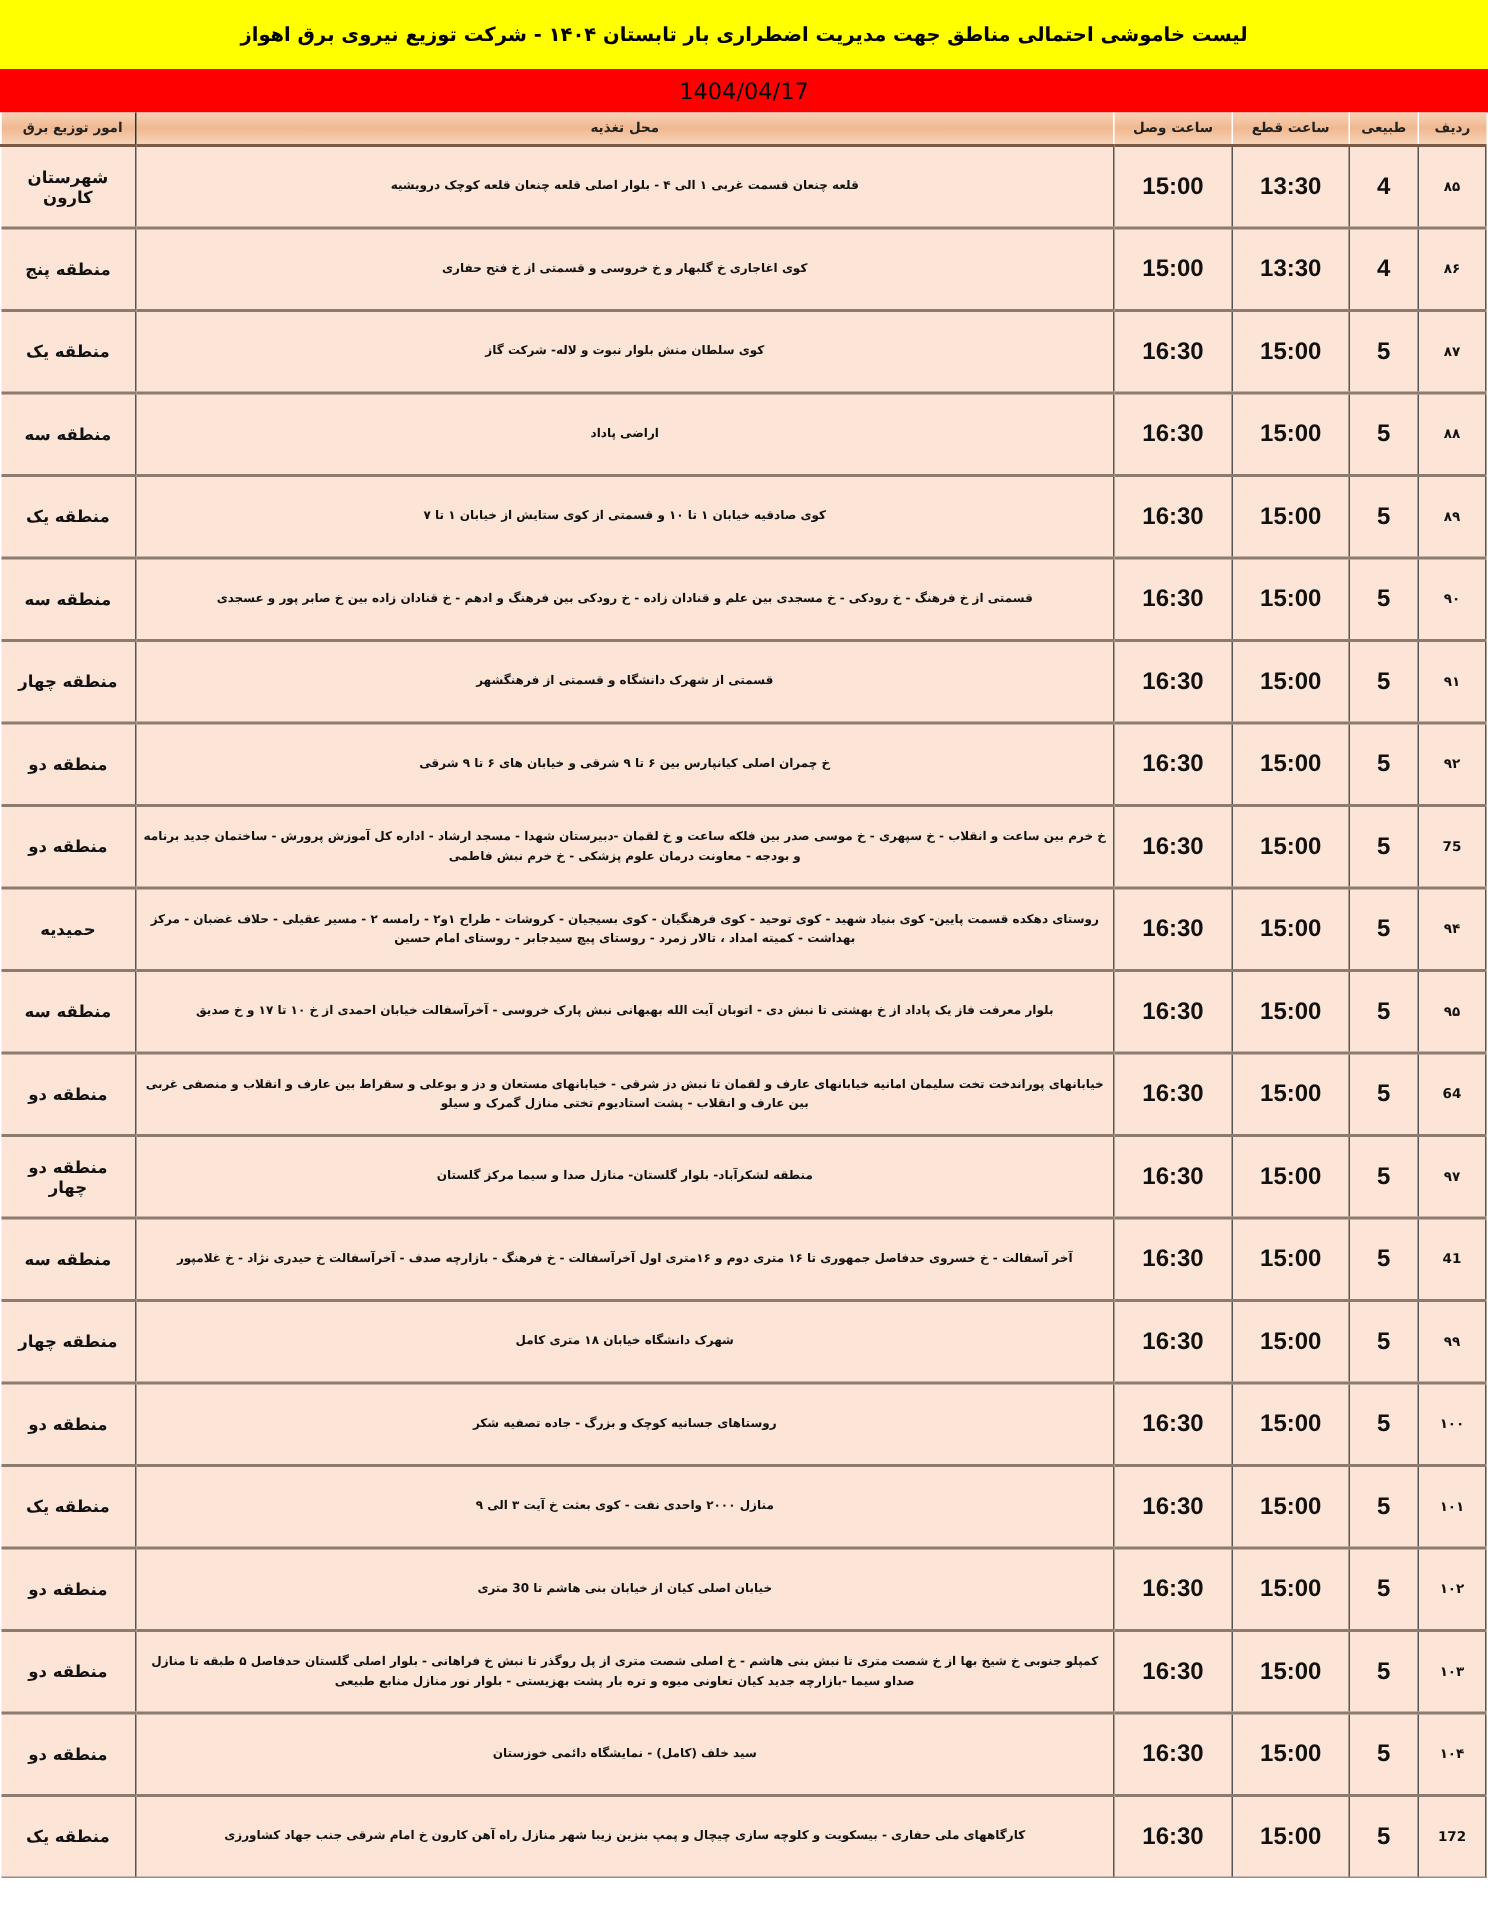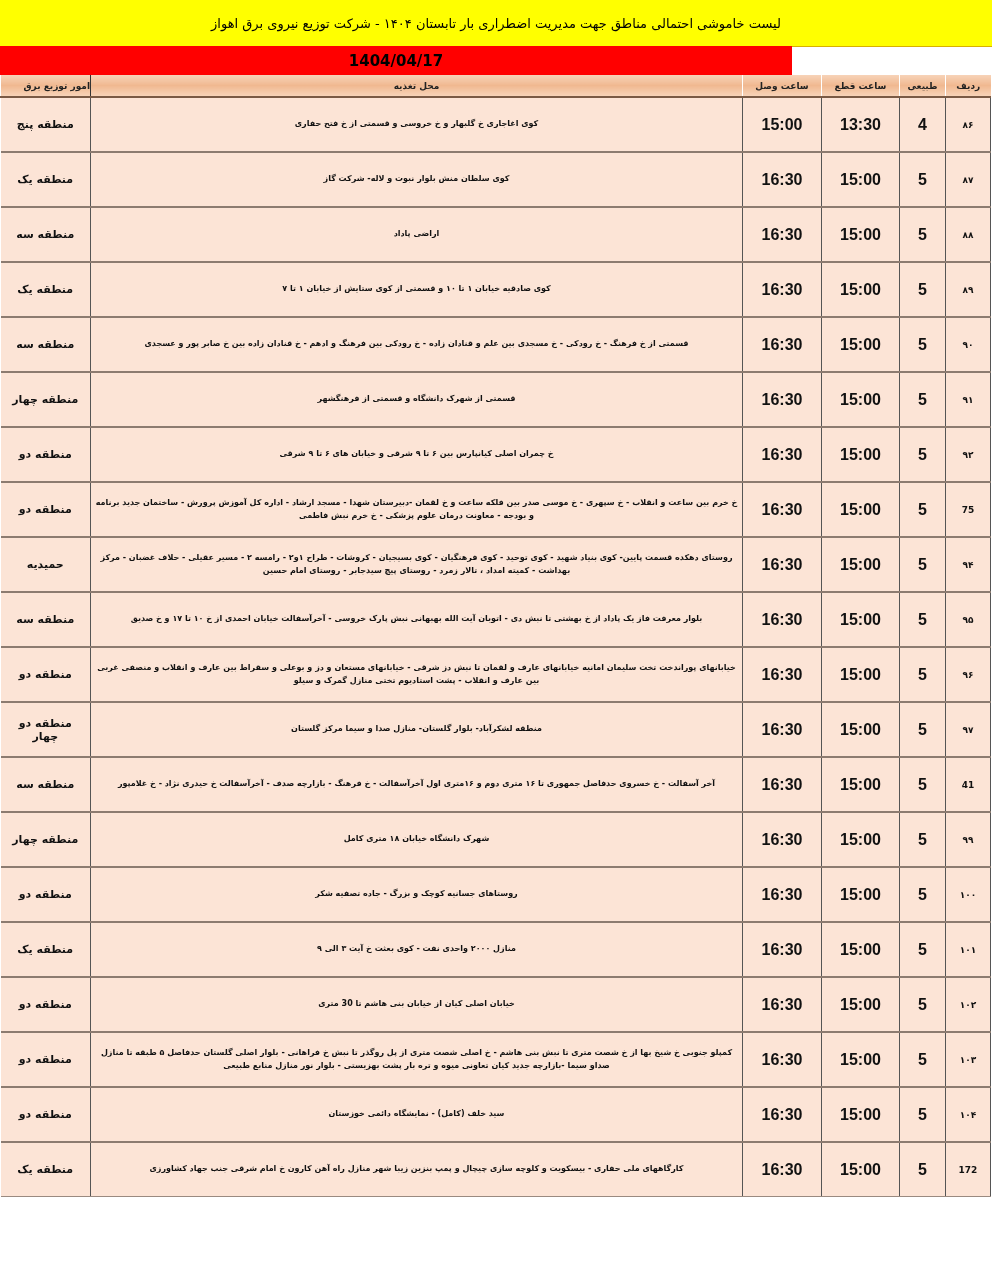--- a/index.html
+++ b/index.html
@@ -7,46 +7,46 @@
     width: 992px; height: 1280px; overflow: hidden;
     background: #ffffff;
     font-family: "DejaVu Sans", sans-serif;
   }
   .sheet { position: relative; width: 992px; height: 1280px; }
   .title-band {
     position: absolute; left: 0; top: 0; width: 992px; height: 46px;
     background: #ffff00;
     display: flex; align-items: center; justify-content: center;
     direction: rtl;
-    font-size: 13px; font-weight: normal; color: #000;
+    font-size: 13px; font-weight: bold; color: #000;
     border-bottom: 1px solid #d8b000;
   }
   .date-band {
-    position: absolute; left: 0; top: 46px; width: 792px; height: 29px;
+    position: absolute; left: 0; top: 46px; width: 992px; height: 29px;
     background: #ff0000;
     display: flex; align-items: center; justify-content: center;
-    font-size: 15px; font-weight: bold; color: #000;
+    font-size: 15px; font-weight: normal; color: #000;
   }
   table.grid {
     position: absolute; left: 0; top: 75px;
     width: 990px;
     border-collapse: collapse;
     table-layout: fixed;
     direction: ltr;
   }
   table.grid th {
     height: 21px;
     background: linear-gradient(to bottom, #f7d3b8 0%, #f0b890 50%, #f7d3b8 100%);
     font-size: 9px; font-weight: bold; color: #222;
     direction: rtl;
     border-left: 1px solid #ffffff;
     border-bottom: 2px solid #7a5a45;
     padding: 0;
   }
-  table.grid th.c-area { text-align: right; padding-left: 6px; border-right: 1px solid #333; }
+  table.grid th.c-area { text-align: center; padding-left: 6px; border-right: 1px solid #333; }
   table.grid td {
     height: 53px;
     background: #fce4d6;
     border-bottom: 2.5px solid #8c7b70;
     border-right: 1px solid #555;
     text-align: center;
     vertical-align: middle;
     padding: 0 4px;
     color: #111;
   }
@@ -78,20 +78,28 @@
         <th class="c-area">امور توزیع برق</th>
         <th>محل تغذیه</th>
         <th>ساعت وصل</th>
         <th>ساعت قطع</th>
         <th>طبیعی</th>
         <th>ردیف</th>
       </tr>
     </thead>
     <tbody id="rows-body">
         <tr>
+          <td class="c-area">شهرستان کارون</td>
+          <td class="c-loc">قلعه چنعان قسمت غربی ۱ الی ۴ - بلوار اصلی قلعه چنعان قلعه کوچک درویشیه</td>
+          <td class="c-time">15:00</td>
+          <td class="c-time">13:30</td>
+          <td class="c-block">4</td>
+          <td class="c-row">۸۵</td>
+        </tr>
+        <tr>
           <td class="c-area">منطقه پنج</td>
           <td class="c-loc">کوی اغاجاری خ گلبهار و خ خروسی و قسمتی از خ فتح حفاری</td>
           <td class="c-time">15:00</td>
           <td class="c-time">13:30</td>
           <td class="c-block">4</td>
           <td class="c-row">۸۶</td>
         </tr>
         <tr>
           <td class="c-area">منطقه یک</td>
           <td class="c-loc">کوی سلطان منش بلوار نبوت و لاله- شرکت گاز</td>
@@ -163,21 +171,21 @@
           <td class="c-time">15:00</td>
           <td class="c-block">5</td>
           <td class="c-row">۹۵</td>
         </tr>
         <tr>
           <td class="c-area">منطقه دو</td>
           <td class="c-loc">خیابانهای پوراندخت تخت سلیمان امانیه خیابانهای عارف و لقمان تا نبش دز شرقی -  خیابانهای مستعان و دز و بوعلی و سقراط بین عارف و انقلاب و منصفی غربی بین عارف و انقلاب - پشت استادیوم تختی منازل گمرک و سیلو</td>
           <td class="c-time">16:30</td>
           <td class="c-time">15:00</td>
           <td class="c-block">5</td>
-          <td class="c-row">۹۶</td>
+          <td class="c-row">64</td>
         </tr>
         <tr>
           <td class="c-area">منطقه دو چهار</td>
           <td class="c-loc">منطقه لشکرآباد- بلوار گلستان- منازل صدا و سیما مرکز گلستان</td>
           <td class="c-time">16:30</td>
           <td class="c-time">15:00</td>
           <td class="c-block">5</td>
           <td class="c-row">۹۷</td>
         </tr>
         <tr>

